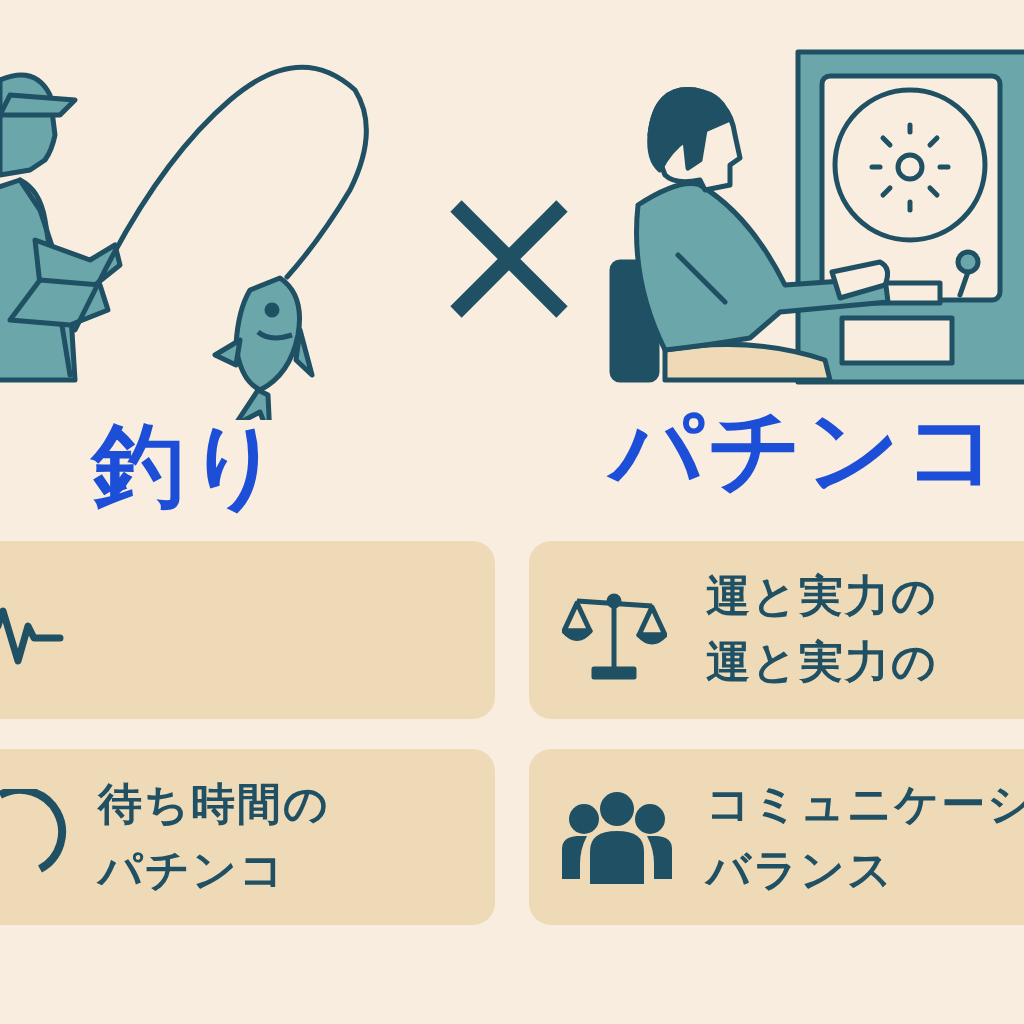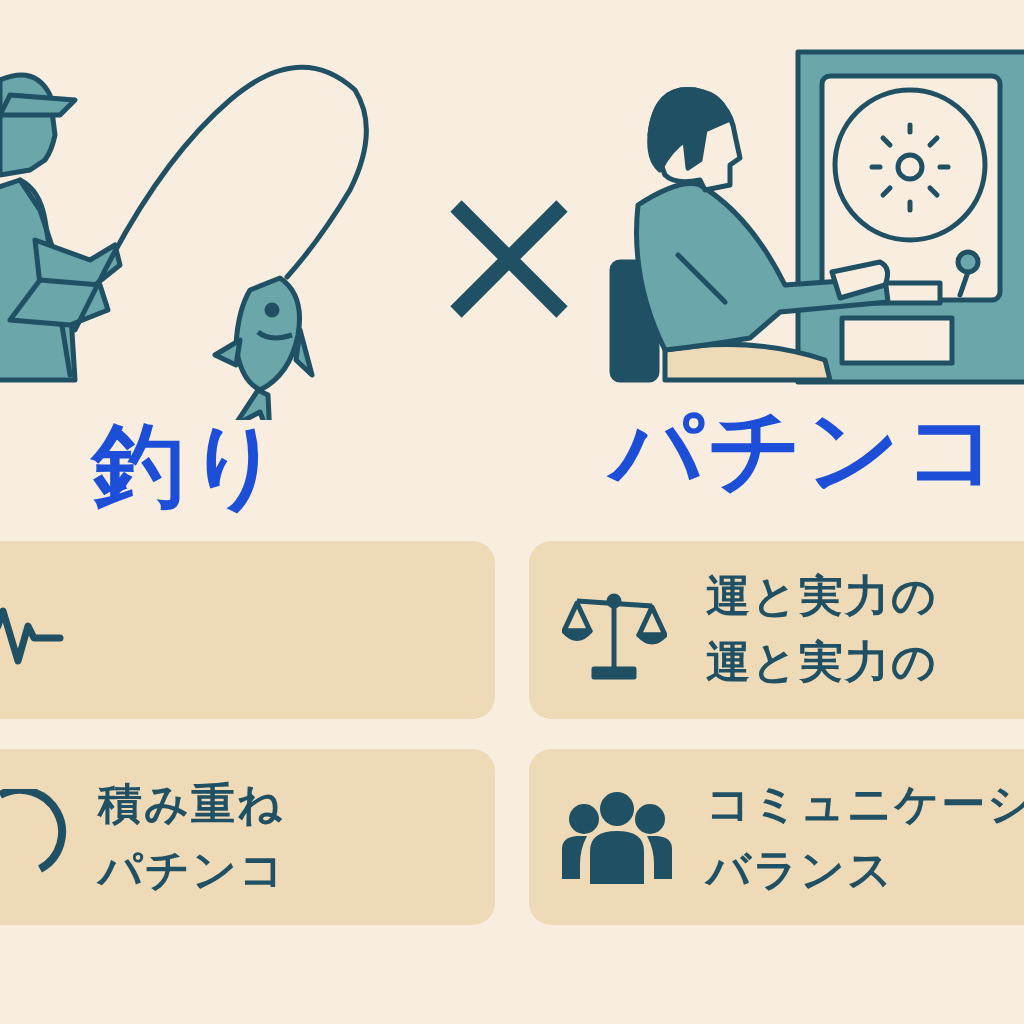--- a/index.html
+++ b/index.html
@@ -88,21 +88,21 @@
 <div class="card" style="left:-20px;top:541px;width:515px;height:178px;">
   <svg class="icon" style="left:18px;top:55px" width="70" height="70" viewBox="0 0 70 70">
     <path d="M0 30 L5 15 L20 65 L30 30 L36 42 L62 42" fill="none" stroke="#1f5063" stroke-width="7" stroke-linejoin="round" stroke-linecap="round"></path>
   </svg>
 </div>
 
 <div class="card" style="left:-20px;top:749px;width:515px;height:176px;">
   <svg class="icon" style="left:0;top:40px" width="90" height="100" viewBox="0 0 90 100">
     <path d="M20 6 A40 40 0 1 1 60 80" fill="none" stroke="#1f5063" stroke-width="8"></path>
   </svg>
-  <div class="card-text" style="left:118px;top:22px;"><span>積み重ね</span>
+  <div class="card-text" style="left:118px;top:22px;"><span>待ち時間の</span>
 <span>パチンコ</span></div>
 </div>
 
 <div class="card" style="left:529px;top:541px;width:515px;height:178px;">
   <svg class="icon" style="left:33px;top:50px" width="105" height="90" viewBox="0 0 105 90">
     <g stroke="#1f5063" stroke-width="5" fill="#1f5063" stroke-linejoin="round">
       <line x1="15" y1="10" x2="90" y2="15"></line>
       <circle cx="52" cy="10" r="5"></circle>
       <line x1="52" y1="12" x2="52" y2="80"></line>
       <rect x="32" y="78" width="40" height="8"></rect>

